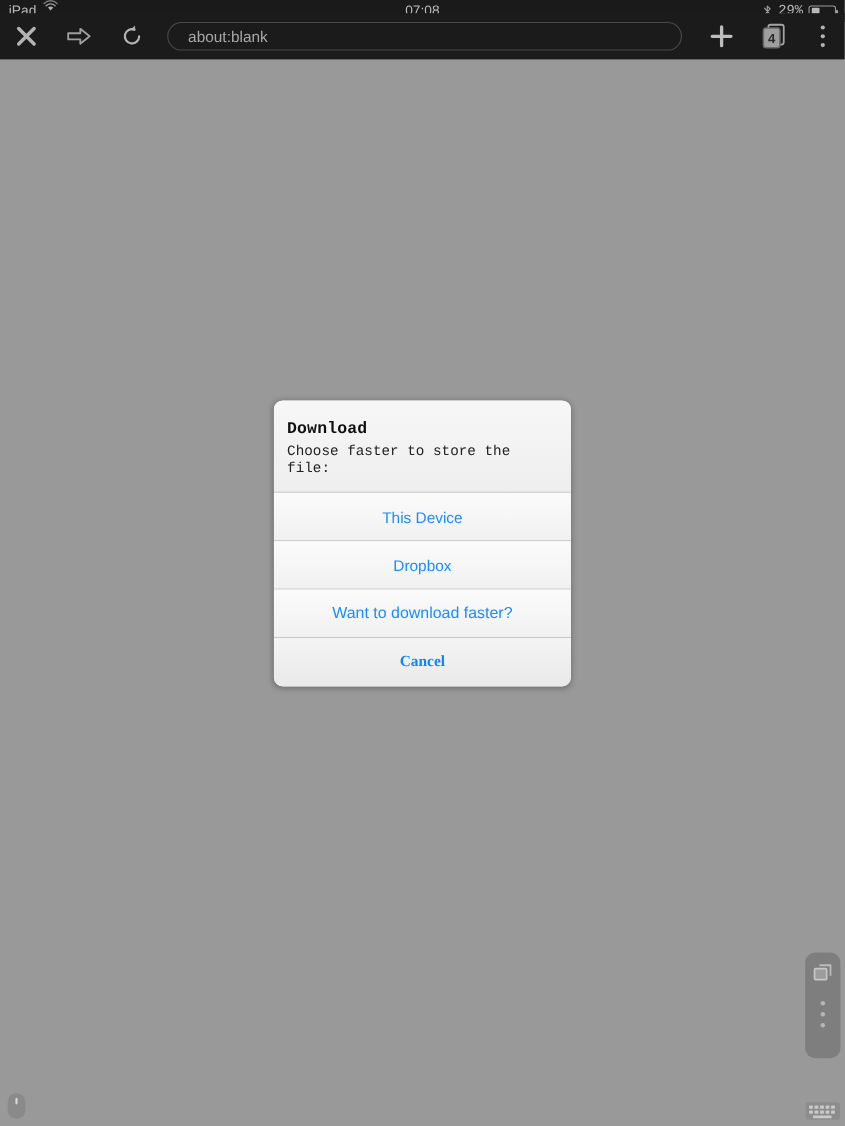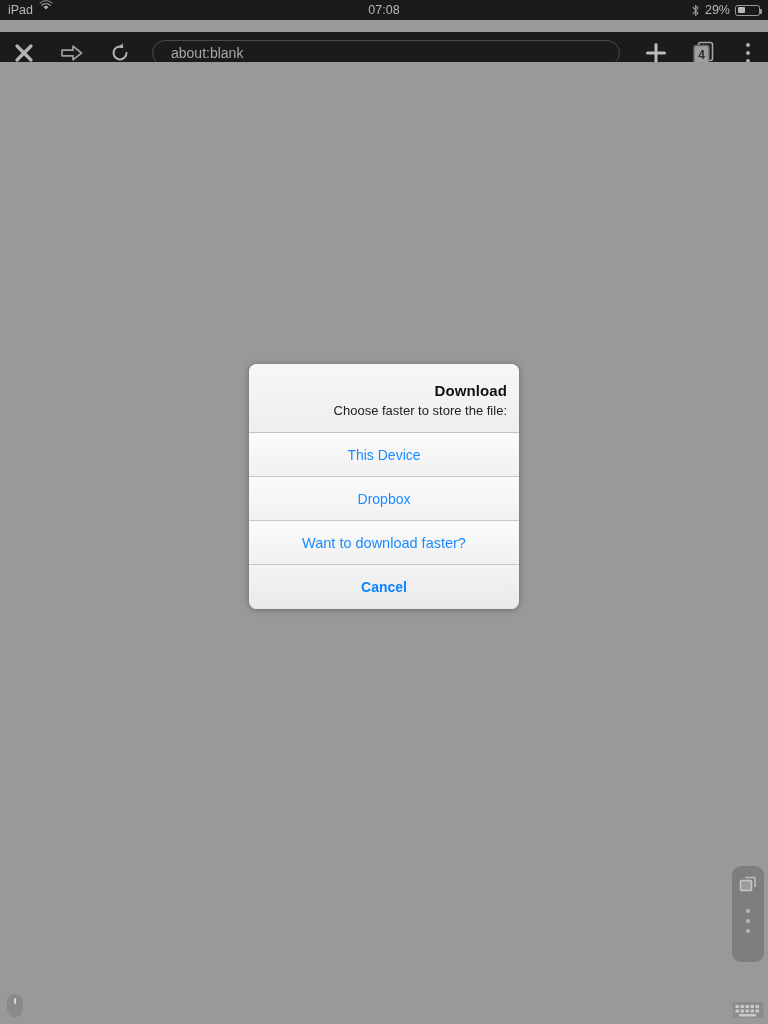--- a/index.html
+++ b/index.html
@@ -24,25 +24,25 @@
   .wifi-icon svg, .bt-icon svg { display:block; }
   .battery {
     width:25px; height:11px; border:1px solid #9a9a9a; border-radius:2.5px;
     position:relative; display:inline-block;
   }
   .battery::after {
     content:""; position:absolute; right:-3px; top:3px; width:2px; height:5px;
     background:#9a9a9a; border-radius:0 1px 1px 0;
   }
   .battery-fill { position:absolute; left:1.5px; top:1.5px; bottom:1.5px; width:7px; background:#b9b9b9; border-radius:1px; }
-  #battery-pct { font-size:12.5px; }
+  #battery-pct { font-size:12.5px;font-family:Liberation Mono, monospace; }
 
   
   #toolbar {
-    position:absolute; top:32px; left:0; width:768px; height:42px;
+    position:absolute; top:12px; left:0; width:768px; height:42px;
     background:#1b1b1b; display:flex; align-items:center;
   }
   .tb-btn {
     width:48px; height:42px; display:flex; align-items:center; justify-content:center;
     cursor:pointer;
   }
   .tb-btn svg { display:block; }
   #url-bar {
     flex:1; height:26px; margin:0 12px 0 8px;
     border:1px solid #4a4a4a; border-radius:13px;
@@ -57,32 +57,33 @@
 
   
   #dialog {
     position:absolute; left:249px; top:364px; width:270px;
     border-radius:8px; overflow:hidden;
     box-shadow:0 1px 6px rgba(0,0,0,0.32);
     background:#f3f3f3;
   }
   #dialog-header {
     background:linear-gradient(#f7f7f7,#eeeeee);
-    padding:18px 12px 14px 12px; text-align:right;
+    padding:18px 12px 14px 12px; text-align:left;
     border-bottom:1px solid #c3c3c3;
+    font-family:Liberation Mono, monospace;
   }
   #dialog-title { font-size:15px; font-weight:bold; color:#111; letter-spacing:0.1px; }
   #dialog-subtitle { font-size:13px; color:#222; margin-top:4px; }
   .dlg-row {
     height:44px; display:flex; align-items:center; justify-content:center;
     background:linear-gradient(#fbfbfb,#f1f1f1);
     border-bottom:1px solid #c9c9c9;
     color:#1a8cff; font-size:14px; cursor:pointer;
   }
-  .dlg-row.last { border-bottom:none; background:linear-gradient(#f4f4f4,#e9e9e9); font-weight:bold; color:#0a84ff; }
+  .dlg-row.last { border-bottom:none; background:linear-gradient(#f4f4f4,#e9e9e9); font-weight:bold; color:#0a84ff;font-family:Liberation Serif, serif; }
   .dlg-row.promo { font-size:14.5px; }
 
   
   #side-panel {
     position:absolute; right:4px; top:866px; width:32px; height:96px;
     background:#7e7e7e; border-radius:9px;
     display:flex; flex-direction:column; align-items:center;
     padding-top:9px; gap:10px;
   }
   #side-panel .panel-dots { display:flex; flex-direction:column; gap:6px; align-items:center; }

